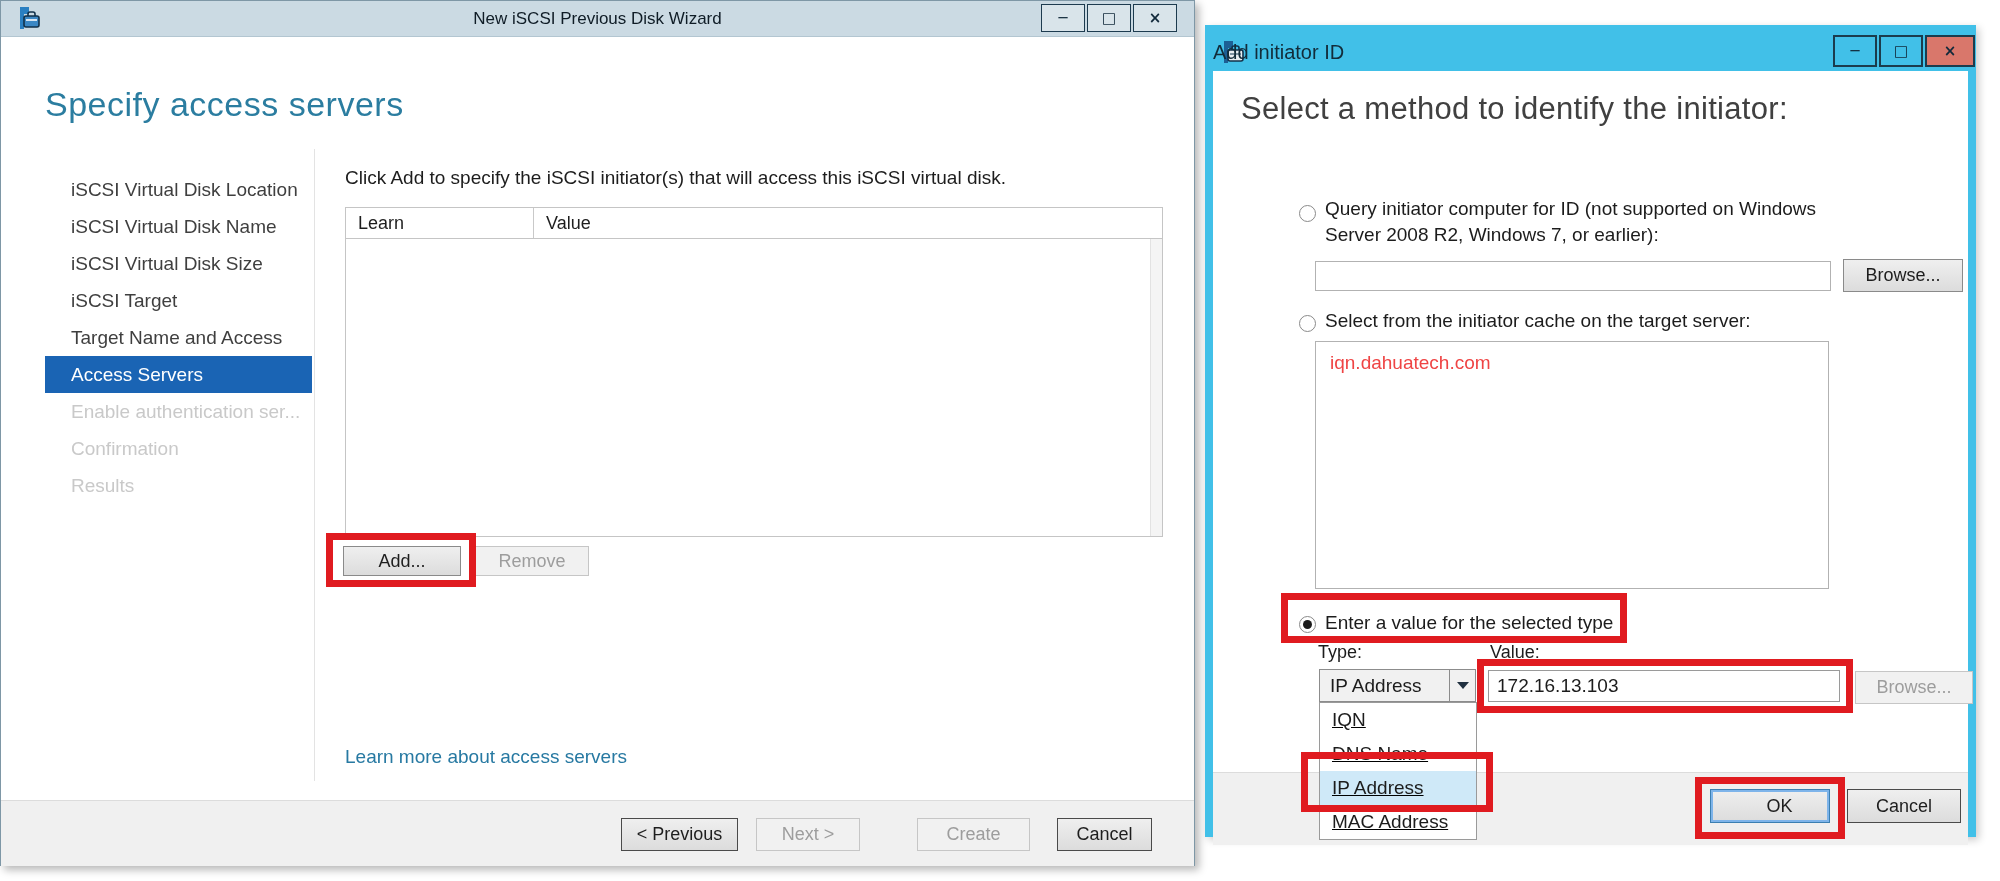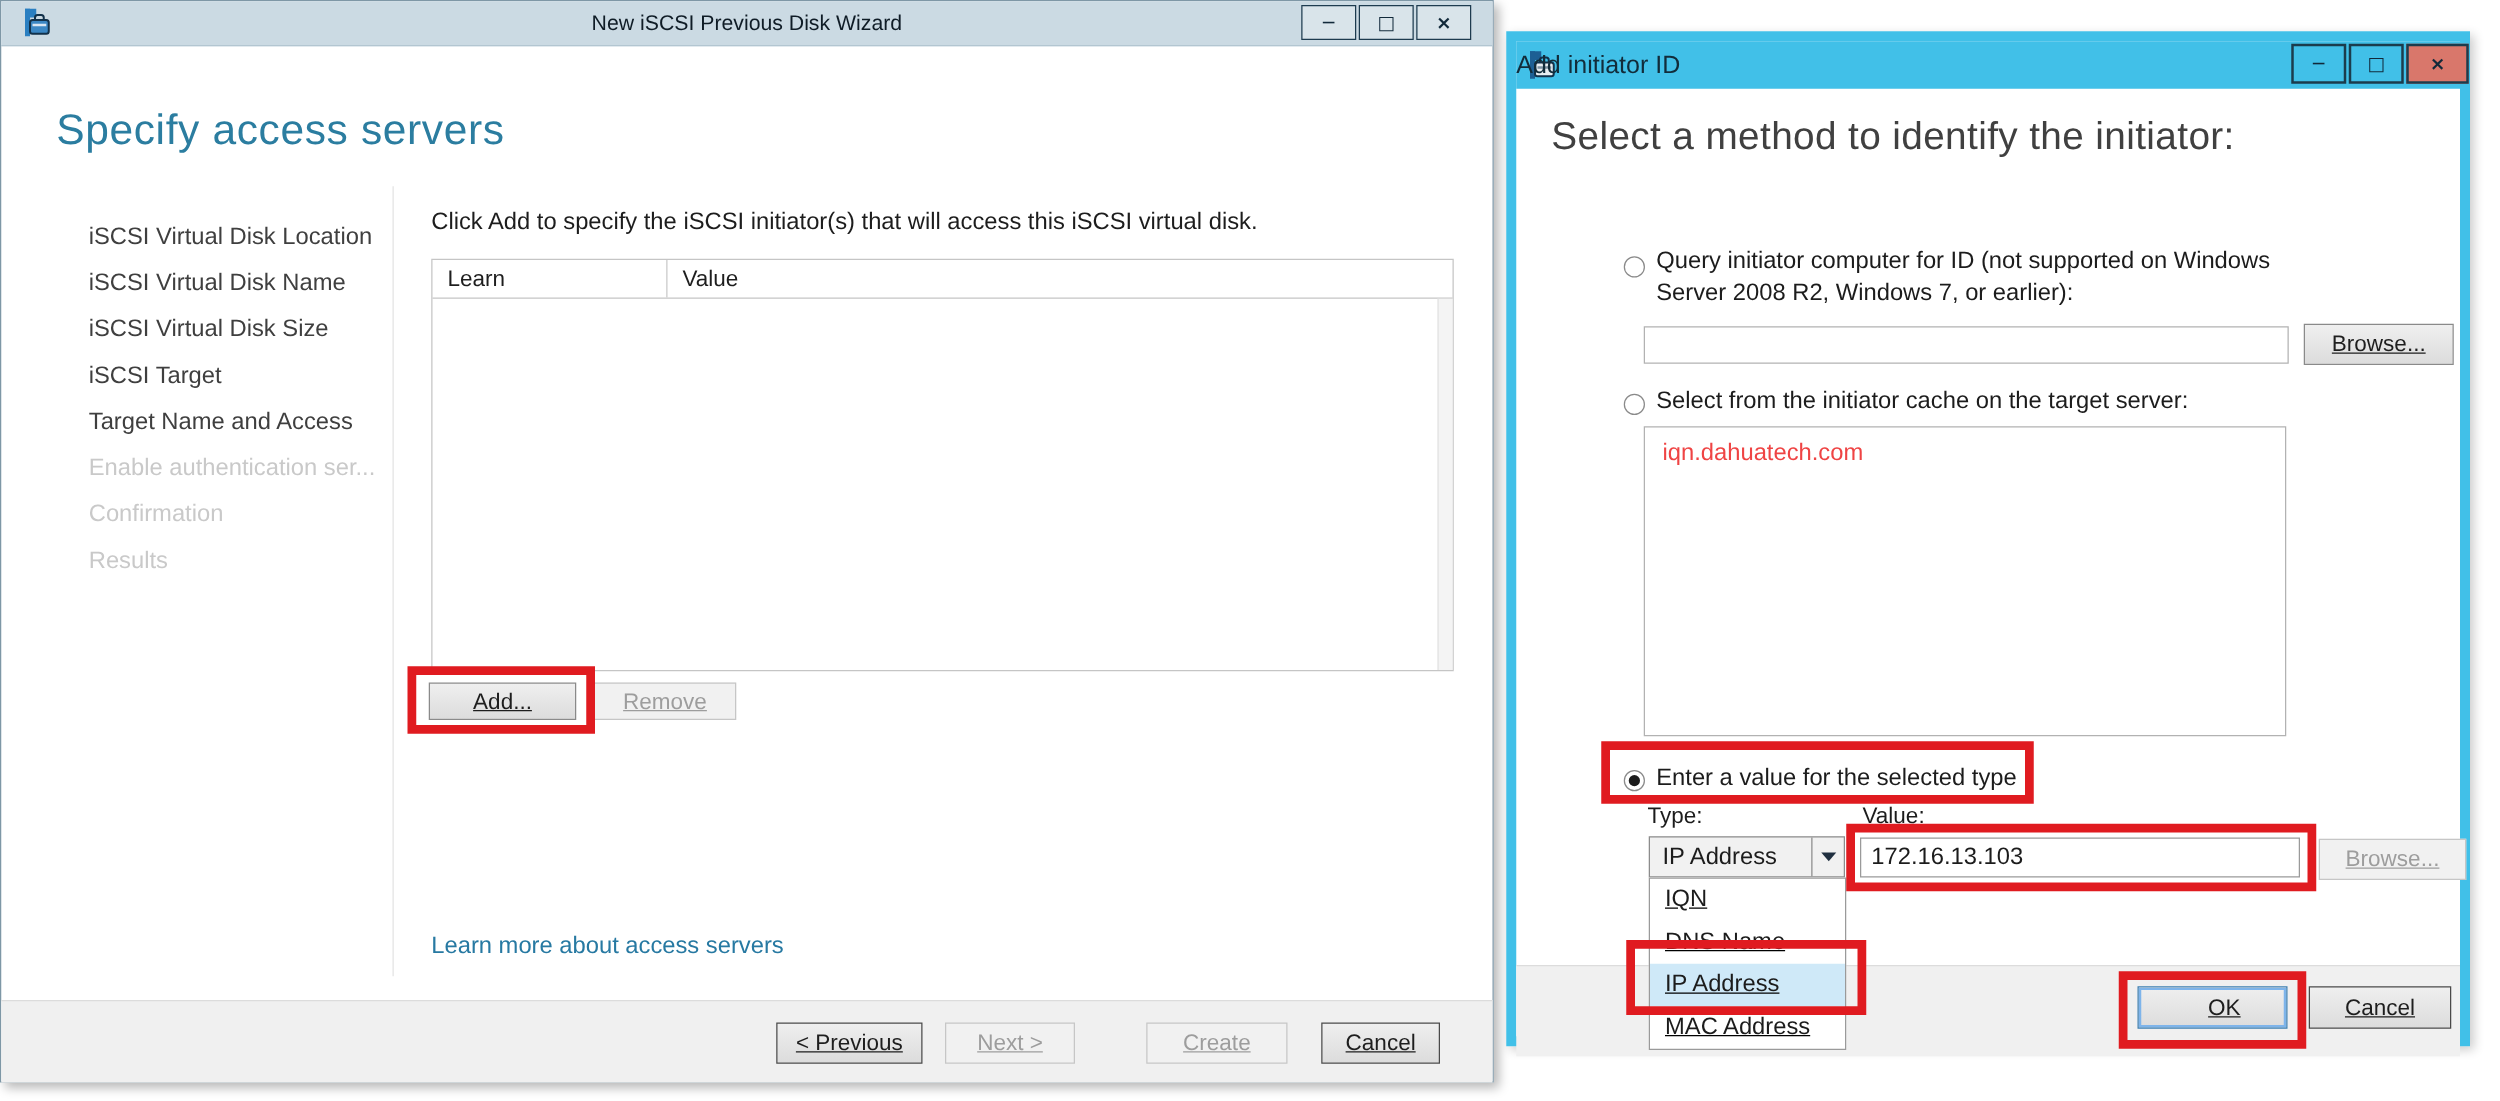--- a/index.html
+++ b/index.html
@@ -37,21 +37,21 @@
   #linstruction { left:344px; top:166px; font-size:19px; color:#1d1d1d; }
 
   #ltable { left:344px; top:206px; width:818px; height:330px; background:#fff; border:1px solid #c5c5c5; }
   #ltable-header { left:0; top:0; width:100%; height:31px; border-bottom:1px solid #c5c5c5; display:flex; }
   .th { line-height:30px; font-size:18px; color:#1e1e1e; padding-left:12px; }
   .th.c1 { width:188px; border-right:1px solid #c9c9c9; }
   .th.c2 { flex:1; }
   #ltable-scroll { right:0; top:31px; bottom:0; width:12px; background:#f4f4f4; border-left:1px solid #e2e2e2; }
 
   .btn { display:flex; align-items:center; justify-content:center; font-size:18px; color:#1e1e1e;
-         background:linear-gradient(#efefef,#dcdcdc); border:1px solid #8a8a8a; cursor:default;text-decoration:underline; }
+         background:linear-gradient(#efefef,#dcdcdc); border:1px solid #8a8a8a; cursor:default; }
   .btn.dark { border:1px solid #4a4a4a; }
   .btn.disabled { background:#f1f1f1; border:1px solid #c6c6c6; color:#9d9d9d; }
 
   .redbox { border:7px solid #e01b20; background:transparent; pointer-events:none; z-index:9; }
 
   #llink { left:344px; top:745px; font-size:19px; color:#2779a2; cursor:pointer; }
 
   #lfooter { left:0; top:799px; width:100%; height:66px; background:#f0f0f0; border-top:1px solid #dcdcdc; }
 
   
@@ -116,20 +116,21 @@
     </div>
 
     <div id="lheading" class="abs">Specify access servers</div>
 
     <div id="lsidebar" class="abs">
       <div class="nav-item">iSCSI Virtual Disk Location</div>
       <div class="nav-item">iSCSI Virtual Disk Name</div>
       <div class="nav-item">iSCSI Virtual Disk Size</div>
       <div class="nav-item">iSCSI Target</div>
       <div class="nav-item">Target Name and Access</div>
+      <div class="nav-item selected">Access Servers</div>
       <div class="nav-item disabled">Enable authentication ser...</div>
       <div class="nav-item disabled">Confirmation</div>
       <div class="nav-item disabled">Results</div>
     </div>
 
     <div id="ldivider" class="abs"></div>
 
     <div id="linstruction" class="abs">Click Add to specify the iSCSI initiator(s) that will access this iSCSI virtual disk.</div>
 
     <div id="ltable" class="abs">

